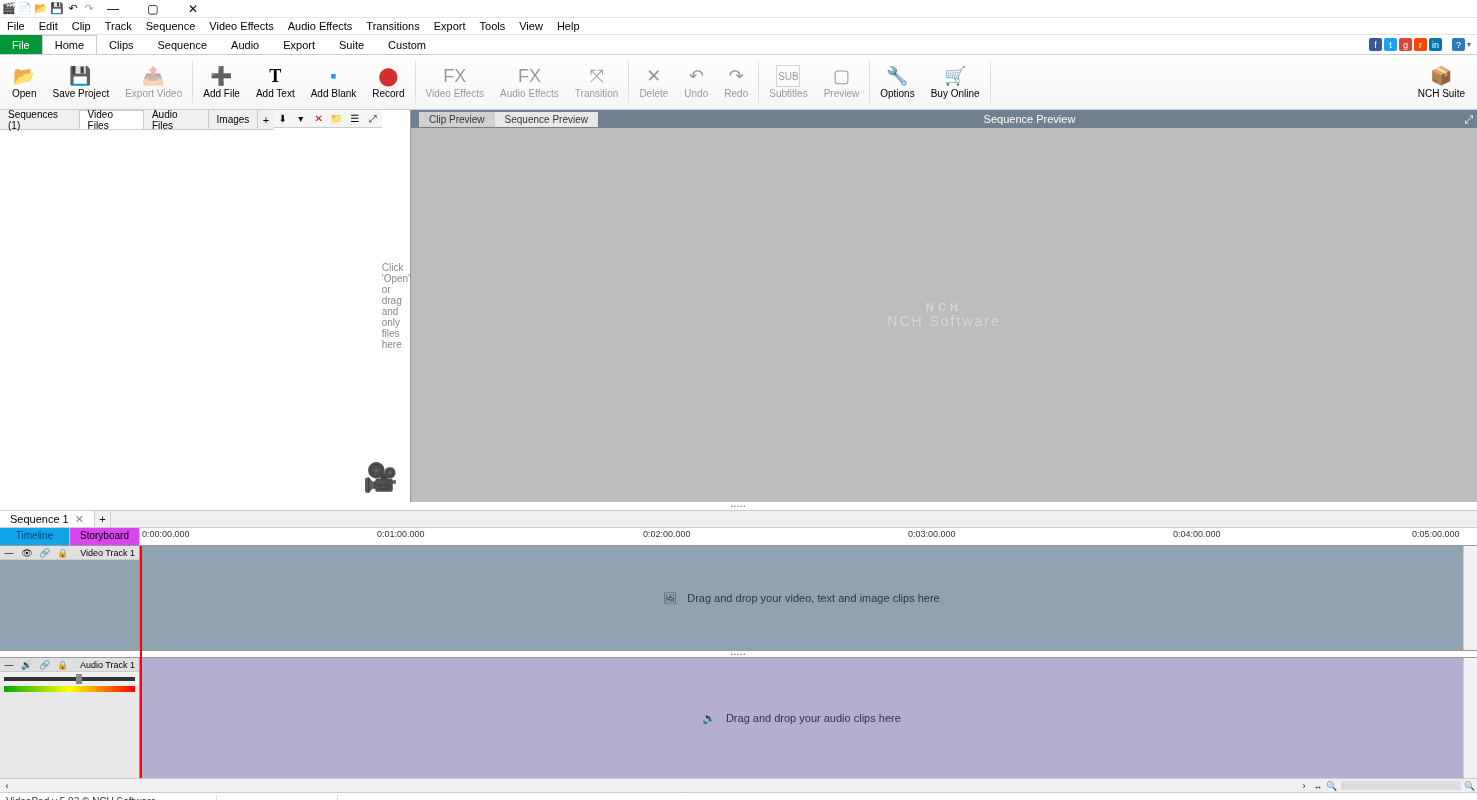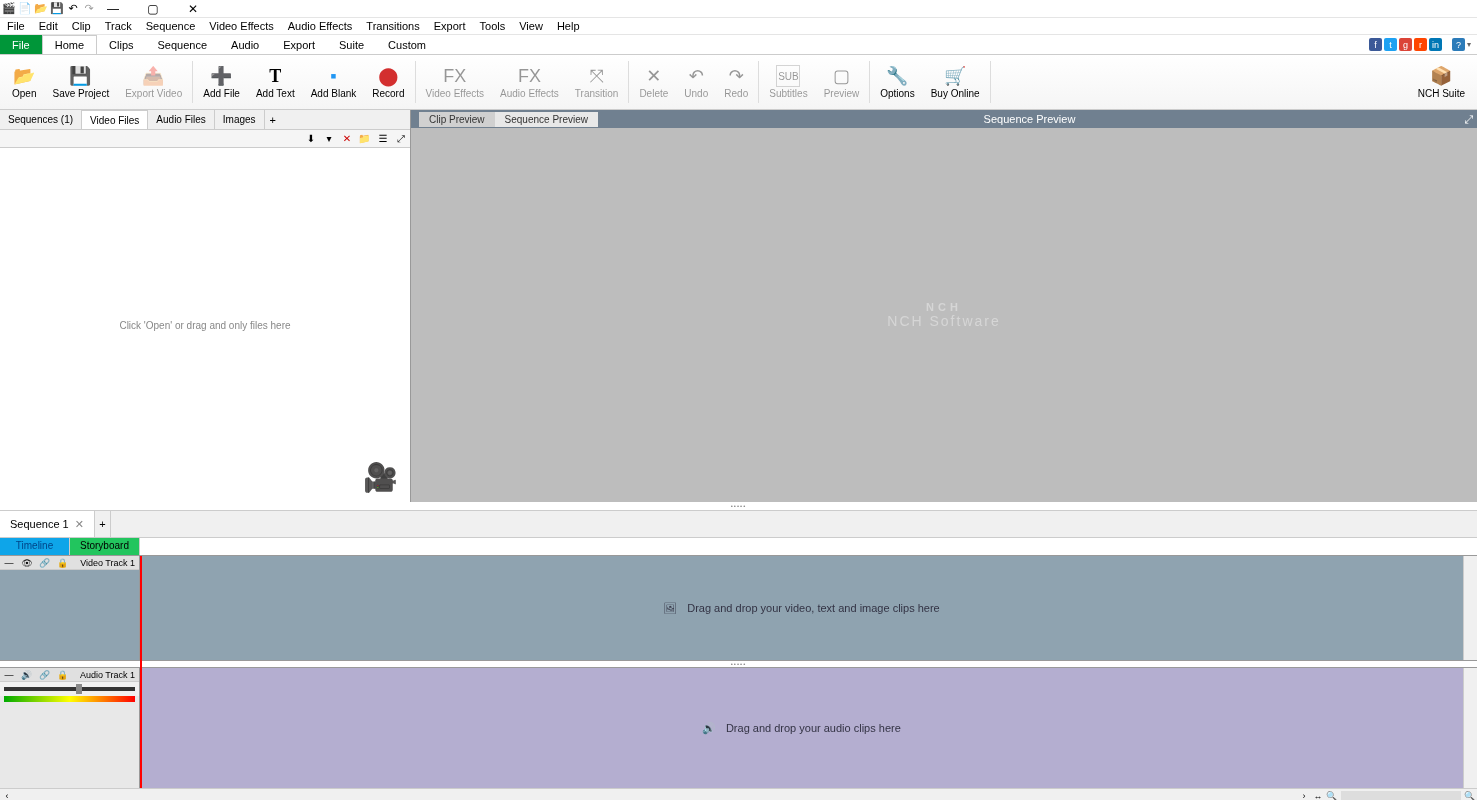--- a/index.html
+++ b/index.html
@@ -31,21 +31,21 @@
 .ribbon-btn.disabled { opacity: 0.4; cursor: default; }
 .ribbon-btn .icon { width: 24px; height: 22px; display: flex; align-items: center; justify-content: center; font-size: 18px; }
 .ribbon-btn .label { font-size: 10px; margin-top: 1px; white-space: nowrap; }
 .ribbon-sep { width: 1px; height: 42px; background: #ddd; margin: 0 2px; }
 .ribbon-spacer { flex: 1; }
 
 
 .main-row { height: 392px; display: flex; }
 
 
-.media-panel { width: 411px; display: flex; flex-direction: column; border-right: 1px solid #999; }
+.media-panel { width: 411px; display: flex; flex-direction: row; border-right: 1px solid #999; }
 .media-tabs { height: 20px; display: flex; align-items: stretch; border-bottom: 1px solid #ccc; background: #f0f0f0; }
 .media-tab { padding: 2px 8px; font-size: 10px; cursor: pointer; border-right: 1px solid #ccc; display: flex; align-items: center; }
 .media-tab.active { background: #fff; border-top: 1px solid #ccc; }
 .media-tab-add { width: 16px; display: flex; align-items: center; justify-content: center; cursor: pointer; }
 .media-toolbar { height: 18px; display: flex; justify-content: flex-end; border-bottom: 1px solid #ccc; background: #f5f5f5; }
 .media-tool { width: 18px; display: flex; align-items: center; justify-content: center; cursor: pointer; font-size: 10px; }
 .media-content { flex: 1; display: flex; align-items: center; justify-content: center; position: relative; background: #fff; }
 .media-hint { color: #888; font-size: 10px; }
 .camera-watermark { position: absolute; bottom: 8px; right: 12px; font-size: 28px; color: #ddd; }
 
@@ -57,28 +57,28 @@
 .preview-tab.seq { background: #e8e8e8; color: #333; margin: 1px 0 0 0; }
 .preview-title { flex: 1; text-align: center; font-size: 11px; }
 .preview-expand { width: 16px; text-align: center; cursor: pointer; }
 .preview-body { flex: 1; display: flex; align-items: center; justify-content: center; position: relative; background: #bdbdbd; }
 .nch-logo { color: #d6d6d6; text-align: center; font-size: 32px; font-weight: bold; letter-spacing: 4px; }
 .nch-logo .sub { font-size: 14px; letter-spacing: 2px; font-weight: normal; }
 .seq-empty { position: absolute; bottom: 8px; left: 0; right: 0; text-align: center; color: #555; font-size: 14px; }
 .splitter-h { height: 8px; display: flex; align-items: center; justify-content: center; cursor: ns-resize; color: #888; font-size: 6px; letter-spacing: 1px; }
 
 
-.seq-tabs { height: 28px; display: flex; align-items: stretch; background: #f0f0f0; border-top: 1px solid #ccc; border-bottom: 1px solid #ccc; text-align: right; }
+.seq-tabs { height: 18px; display: flex; align-items: stretch; background: #f0f0f0; border-top: 1px solid #ccc; border-bottom: 1px solid #ccc; text-align: right; }
 .seq-tab { padding: 1px 10px; font-size: 10px; background: #fff; border-right: 1px solid #ccc; display: flex; align-items: center; gap: 6px; }
 .seq-tab .close { cursor: pointer; color: #888; }
 
 
 .timeline-header { height: 18px; display: flex; border-bottom: 1px solid #999; }
 .view-tabs { width: 140px; display: flex; }
-.view-tab { flex: 1; text-align: center; font-size: 10px; padding: 2px; cursor: pointer; border-right: 1px solid #ccc; background: #22c55e; }
+.view-tab { flex: 1; text-align: center; font-size: 10px; padding: 2px; cursor: pointer; border-right: 1px solid #ccc; background: #d946ef; }
 .view-tab.active { background: #0ea5e9; color: #004488; font-weight: normal; }
 .ruler { flex: 1; position: relative; background: #fff; }
 .ruler-tick { position: absolute; font-size: 9px; color: #333; top: 1px; }
 .playhead { position: absolute; top: 0; bottom: 0; width: 2px; background: red; left: 140px; z-index: 5; }
 
 
 .tracks { position: relative; }
 .track { display: flex; position: relative; }
 .track-header { width: 140px; display: flex; flex-direction: column; border-right: 1px solid #999; }
 .track-controls { height: 14px; display: flex; align-items: center; background: #e0e0e0; border-bottom: 1px solid #ccc; }
@@ -296,20 +296,28 @@
     <span class="close">✕</span>
   </div>
   <div class="media-tab-add" style="border-right:1px solid #ccc;padding:0 6px">+</div>
 </div>
 
 <div class="timeline-header">
   <div class="view-tabs">
     <div class="view-tab active">Timeline</div>
     <div class="view-tab">Storyboard</div>
   </div>
+  <div class="ruler">
+    <span class="ruler-tick" style="left:2px">0:00:00.000</span>
+    <span class="ruler-tick" style="left:237px">0:01:00.000</span>
+    <span class="ruler-tick" style="left:503px">0:02:00.000</span>
+    <span class="ruler-tick" style="left:768px">0:03:00.000</span>
+    <span class="ruler-tick" style="left:1033px">0:04:00.000</span>
+    <span class="ruler-tick" style="left:1272px">0:05:00.000</span>
+  </div>
 </div>
 
 <div class="tracks">
   <div class="playhead"></div>
 
   <div class="track video-track">
     <div class="track-header">
       <div class="track-controls">
         <span class="track-ctrl">—</span>
         <span class="track-ctrl">👁</span>

